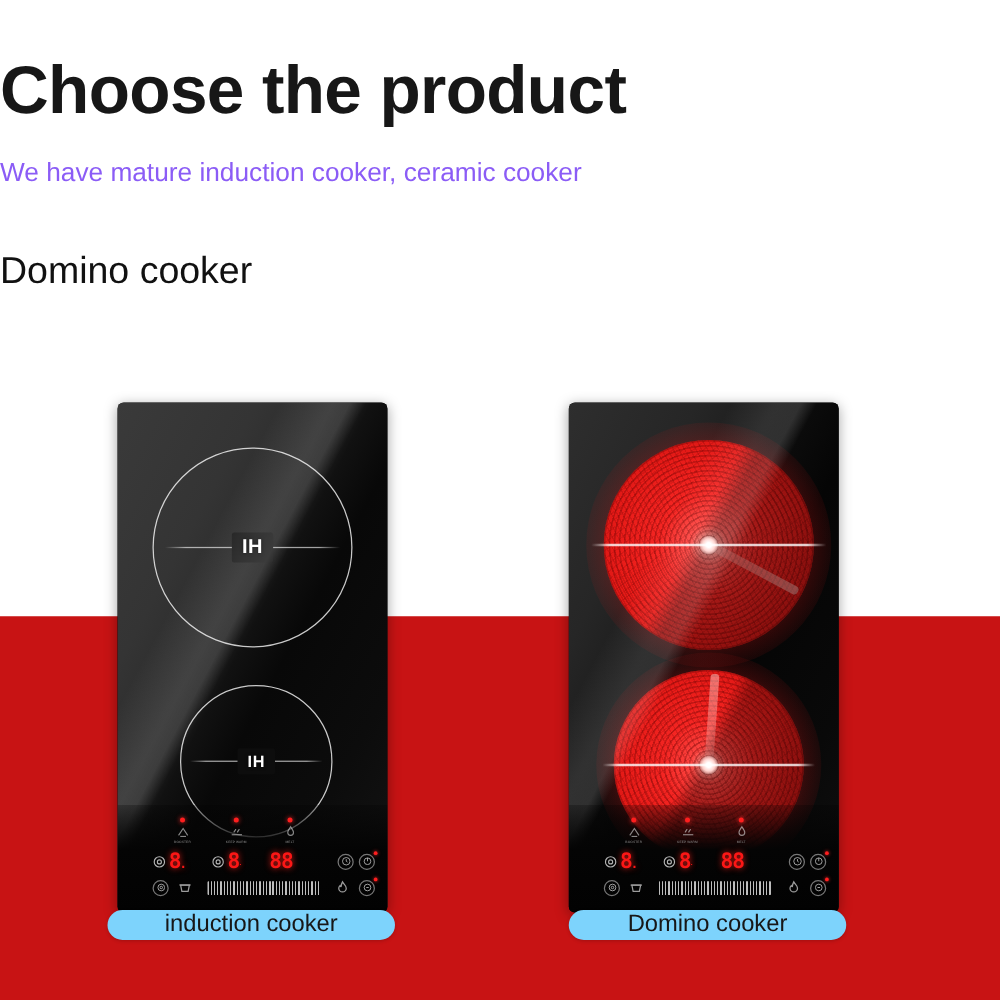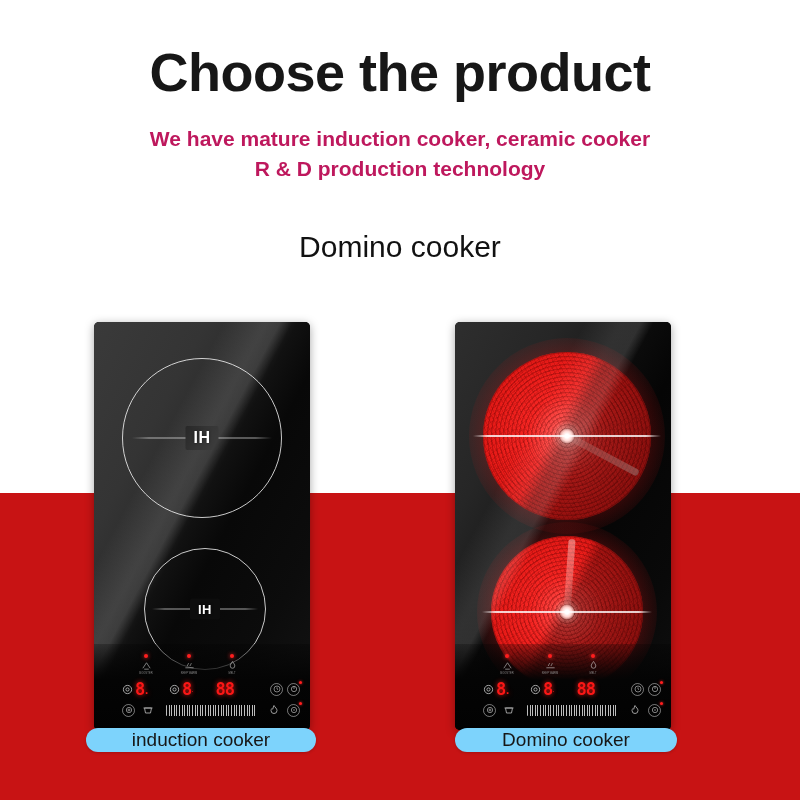--- a/index.html
+++ b/index.html
@@ -11,29 +11,29 @@
     overflow:hidden;
   }
 
   
   #red-band {
     position:absolute; left:0; top:493px; width:800px; height:307px;
     background:#C81314;
   }
 
   
-  #header { position:absolute; left:0; top:0; width:800px; text-align:center; }
+  #header { position:absolute; left:0; top:0; width:800px; text-align:left; }
   #headline {
     font-size:54px; font-weight:700; color:#171717;
     line-height:1.04; letter-spacing:-0.5px;
     padding-top:44px;
   }
   #headline .l2 { display:block; }
   #subtitle {
-    margin-top:24px; font-size:21px; color:#be185d; line-height:1.42; font-weight:700;
+    margin-top:24px; font-size:21px; color:#8b5cf6; line-height:1.42; font-weight:400;
   }
   #section-title {
     margin-top:46px; font-size:30px; color:#111; font-weight:400;
   }
 
   
   .cooktop {
     position:absolute; top:322px; width:216px; height:408px;
     border-radius:5px; overflow:hidden;
     background:#0a0a0a;
@@ -256,21 +256,20 @@
 <body>
 
 <div id="red-band"></div>
 
 <div id="header">
   <h1 id="headline">
     <span>Choose the product</span>
   </h1>
   <div id="subtitle">
     <div>We have mature induction cooker, ceramic cooker</div>
-    <div>R &amp; D production technology</div>
   </div>
   <div id="section-title">Domino cooker</div>
 </div>
 
 <div class="cooktop" id="cooktop-induction">
   <div class="glass-base"></div>
 
   <div class="ih-zone" id="ih-zone-top">
     <div class="ih-rule"></div>
     <span class="ih-label">IH</span>

